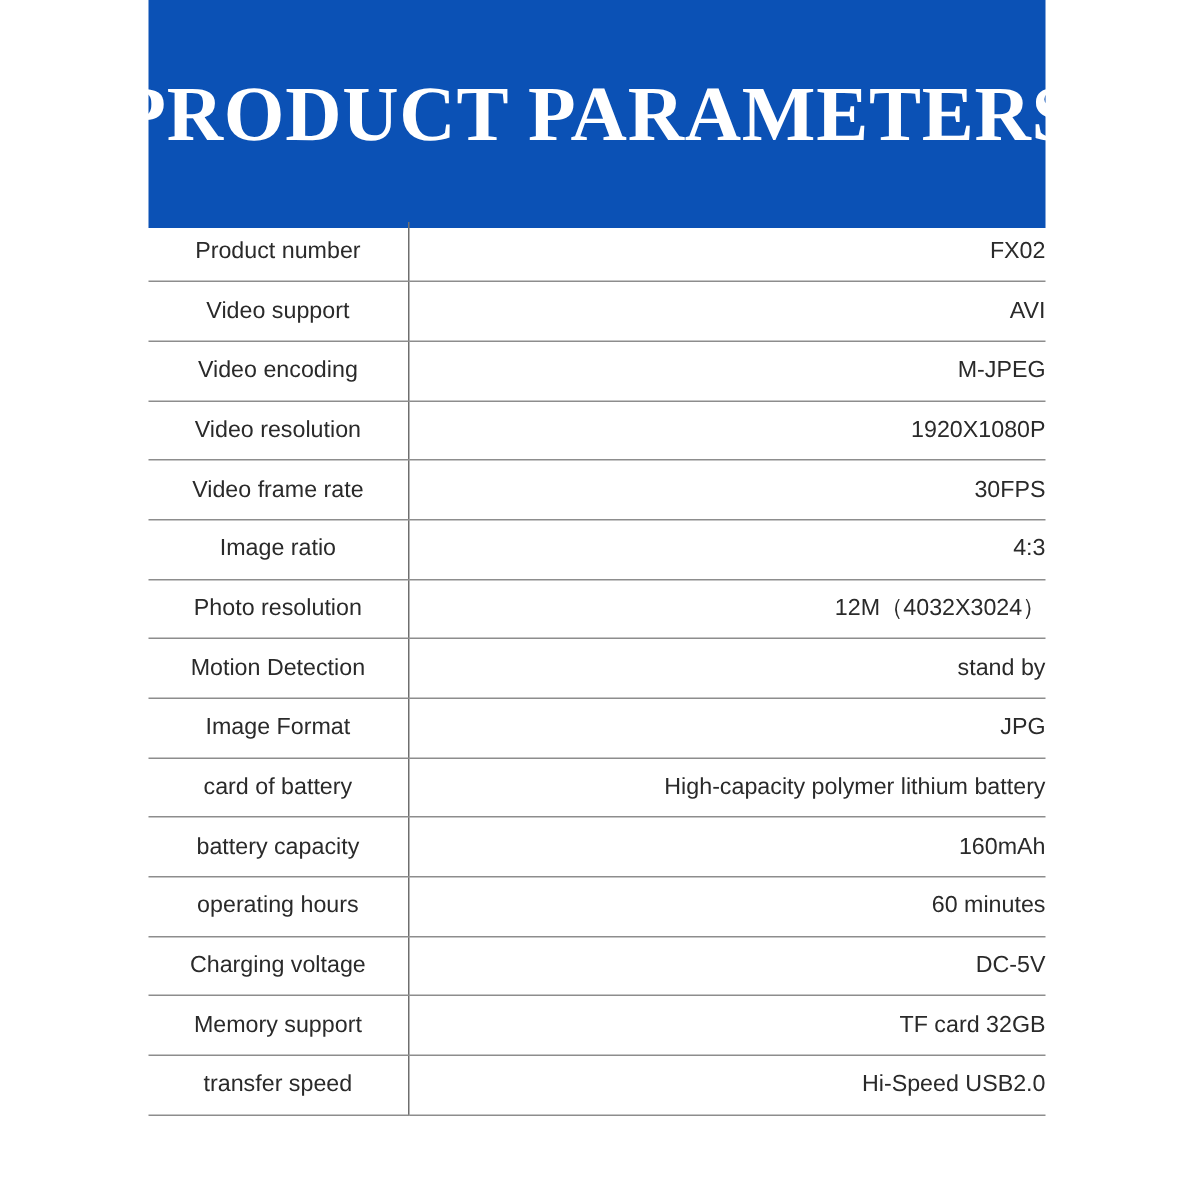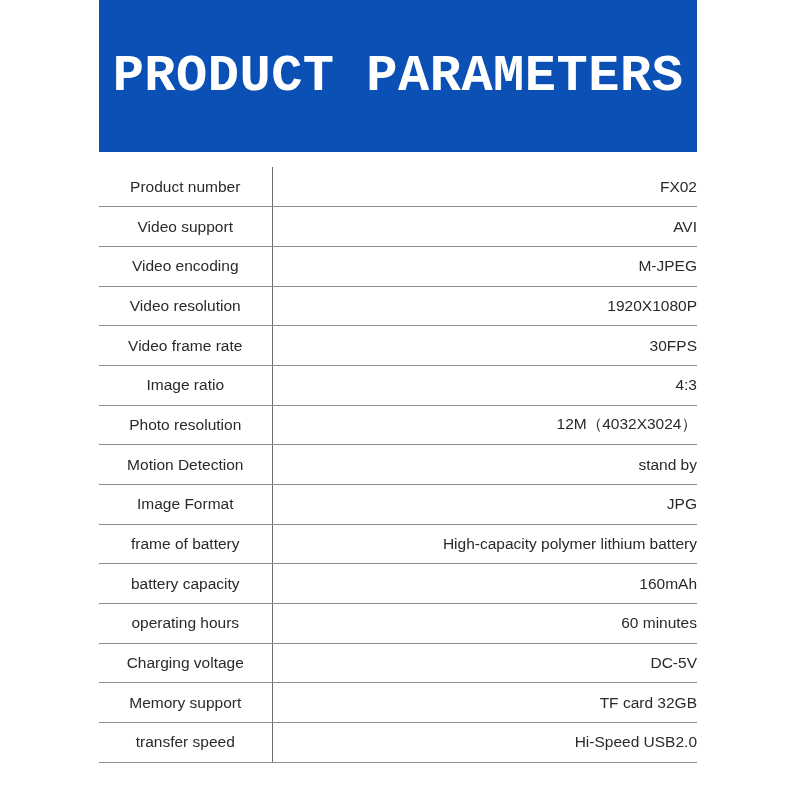--- a/index.html
+++ b/index.html
@@ -30,34 +30,34 @@
     width: 598px;
     height: 152px;
     background: #0b51b5;
     display: flex;
     align-items: center;
     justify-content: center;
     box-sizing: border-box;
   }
   .banner-title {
     color: #ffffff;
-    font-family: Liberation Mono, monospace;
+    font-family: Liberation Serif, serif;
     font-size: 52px;
     font-weight: bold;
     letter-spacing: 0.5px;
     line-height: 1;
     white-space: nowrap;
     margin-top: 2px;
   }
 
   
   .spec-table {
     position: absolute;
     left: 99px;
-    top: 167px;
+    top: 148px;
     width: 598px;
     border-collapse: collapse;
     table-layout: fixed;
   }
   .spec-table tr {
     height: 39.7px;
   }
   .spec-table td {
     border-bottom: 1px solid #8d8d8d;
     padding: 0;
@@ -127,21 +127,21 @@
       </tr>
       <tr>
         <td class="cell-label">Motion Detection</td>
         <td class="cell-value">stand by</td>
       </tr>
       <tr>
         <td class="cell-label">Image Format</td>
         <td class="cell-value">JPG</td>
       </tr>
       <tr>
-        <td class="cell-label">frame of battery</td>
+        <td class="cell-label">card of battery</td>
         <td class="cell-value">High-capacity polymer lithium battery</td>
       </tr>
       <tr>
         <td class="cell-label">battery capacity</td>
         <td class="cell-value">160mAh</td>
       </tr>
       <tr>
         <td class="cell-label">operating hours</td>
         <td class="cell-value">60 minutes</td>
       </tr>

